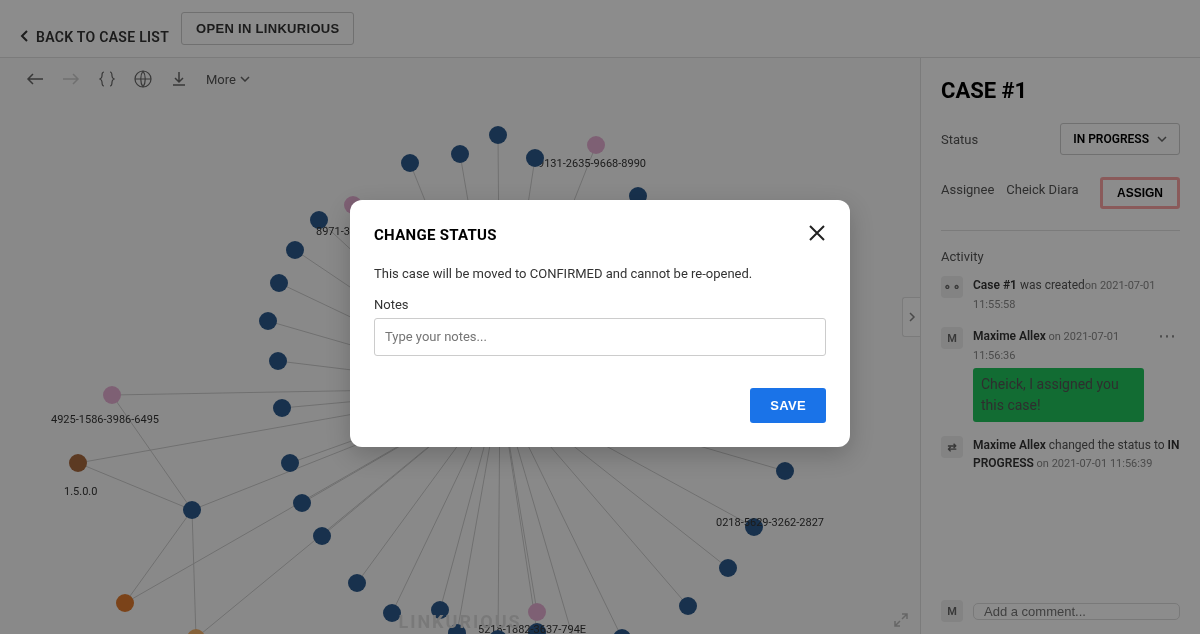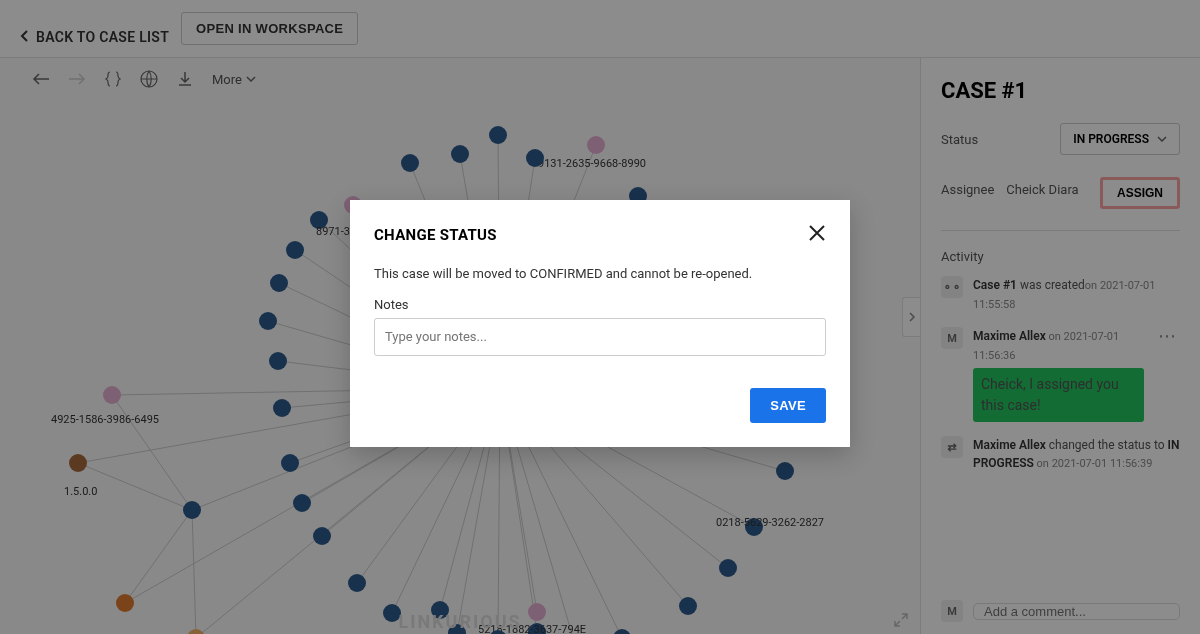--- a/index.html
+++ b/index.html
@@ -51,21 +51,21 @@
 
     
     .canvas-area {
       flex: 1;
       position: relative;
       background: #fafafa;
     }
     .toolbar {
       position: absolute;
       top: 12px;
-      left: 32px;
+      left: 26px;
       display: flex;
       align-items: center;
       gap: 18px;
       z-index: 2;
     }
     .tool-icon {
       width: 18px;
       height: 18px;
       color: #555;
       cursor: pointer;
@@ -239,21 +239,21 @@
       z-index: 10;
     }
 
     
     .modal {
       position: absolute;
       top: 200px;
       left: 350px;
       width: 500px;
       background: #fff;
-      border-radius: 0;
+      border-radius: 12px;
       box-shadow: 0 8px 24px rgba(0,0,0,0.2);
       z-index: 20;
       padding: 24px;
     }
     .modal-head {
       display: flex;
       justify-content: space-between;
       align-items: center;
       margin-bottom: 20px;
     }
@@ -331,21 +331,21 @@
 
 <div class="topbar">
   <div class="back-link">
     <span>
       <svg width="10" height="12" viewBox="0 0 10 12">
           <path d="M7 1 L2 6 L7 11" stroke="#333" stroke-width="2" fill="none"></path>
         </svg>
     </span>
     <span>BACK TO CASE LIST</span>
   </div>
-  <button class="open-workspace-btn">OPEN IN WORKSPACE</button>
+  <button class="open-workspace-btn">OPEN IN LINKURIOUS</button>
 </div>
 
 <div class="main">
 
   <div class="canvas-area">
     <div class="toolbar">
       <div class="tool-icon">
         <svg width="18" height="14" viewBox="0 0 18 14">
             <path d="M17 7H2M7 2L2 7l5 5" stroke="#666" stroke-width="1.5" fill="none"></path>
           </svg>

